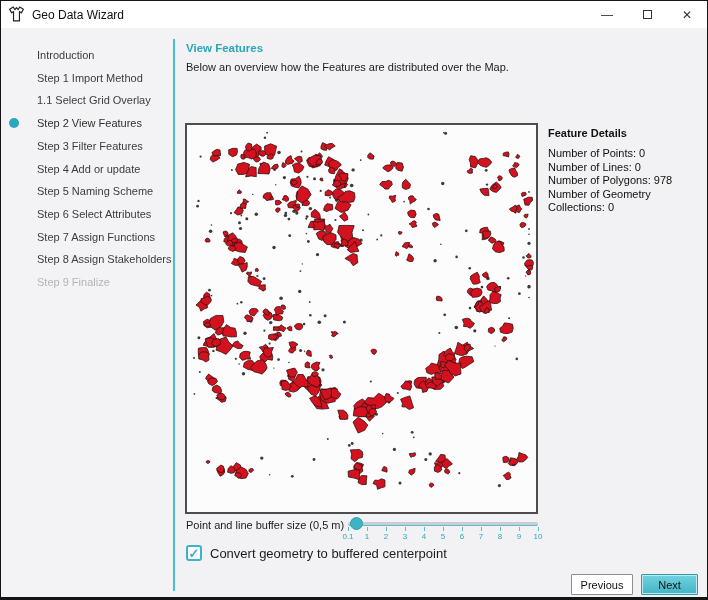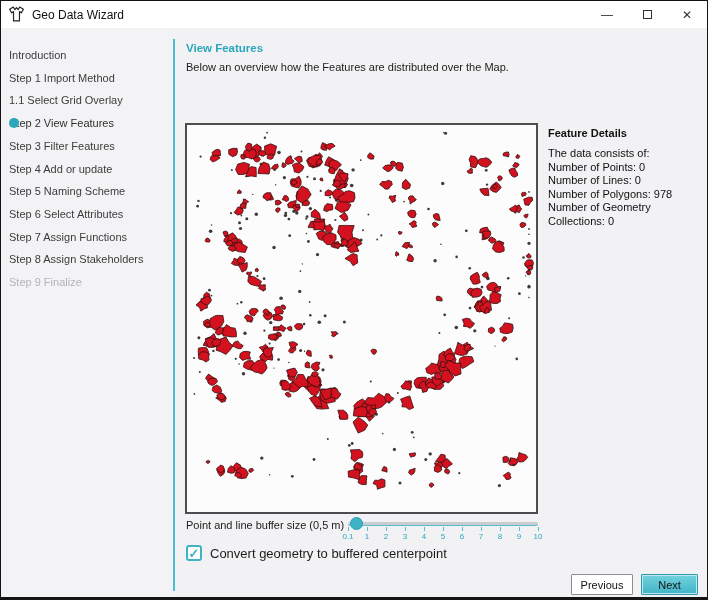--- a/index.html
+++ b/index.html
@@ -20,21 +20,21 @@
   .win-btn{
     width:40px; height:100%; display:flex; align-items:center; justify-content:center;
     font-size:12px; color:#333; cursor:default;
   }
   .maxi-box{ width:9px; height:9px; border:1px solid #333; display:inline-block; }
   
   .sidebar{ position:absolute; left:0; top:27px; width:172px; bottom:0; background:#f3f3f5; }
   .divider{ position:absolute; left:172px; top:38px; bottom:6px; width:2px; background:#49becf; }
   .side-item{ position:absolute; left:0; width:172px; height:20px; font-size:11px; color:#3c3c3c;
     display:flex; align-items:center; }
-  .side-item .lbl{ padding-left:8px; }
+  .side-item .lbl{ padding-left:36px; }
   .side-item.indent .lbl{ }
   .side-item.disabled{ color:#b4b4b6; }
   .side-item.active .lbl{ color:#2f2f2f; }
   .bullet{ position:absolute; left:8px; top:50%; margin-top:-5px; width:10px; height:10px;
     border-radius:50%; background:#2aa7bc; }
   
   .heading{ position:absolute; left:185px; top:41px; font-size:11.5px; font-weight:bold; color:#2aa7bc; }
   .subtitle{ position:absolute; left:185px; top:60px; font-size:11px; color:#1c1c1c; }
   .map-panel{
     position:absolute; left:184px; top:122px; width:353px; height:391px;
@@ -588,21 +588,20 @@
         <polygon points="187.1,31.1 186.4,34.1 183.0,34.1 180.7,32.5 180.9,29.9 183.0,27.8 185.3,29.5" fill="#d4121f" stroke="#30100f" stroke-width="0.8"></polygon>
         <polygon points="99.2,40.5 97.9,42.0 96.0,42.7 94.9,41.2 95.0,39.8 95.8,37.5 97.9,38.9" fill="#d4121f" stroke="#30100f" stroke-width="0.8"></polygon>
         <polygon points="78.7,27.8 78.4,29.9 76.4,31.3 74.1,30.9 72.5,29.5 71.5,27.8 71.9,25.7 74.6,26.1 76.0,25.5 77.4,26.4" fill="#d4121f" stroke="#30100f" stroke-width="0.8"></polygon>
         <polygon points="301.9,185.8 302.3,187.4 300.6,187.6 299.0,188.6 297.7,187.3 297.2,185.8 298.5,184.8 299.0,183.1 301.0,182.9 302.3,184.3" fill="#d4121f" stroke="#30100f" stroke-width="0.8"></polygon>
       </svg>
   </div>
 
   <div class="details">
     <div class="d-title">Feature Details</div>
     <div id="detail-lines">
-        <div class="d-line">The data consists of:</div>
         <div class="d-line">Number of Points: 0</div>
         <div class="d-line">Number of Lines: 0</div>
         <div class="d-line">Number of Polygons: 978</div>
         <div class="d-line">Number of Geometry Collections: 0</div>
       </div>
   </div>
 
   <div class="slider-label">Point and line buffer size (0,5 m)</div>
   <div class="slider" id="slider">
     <div class="track"></div>

